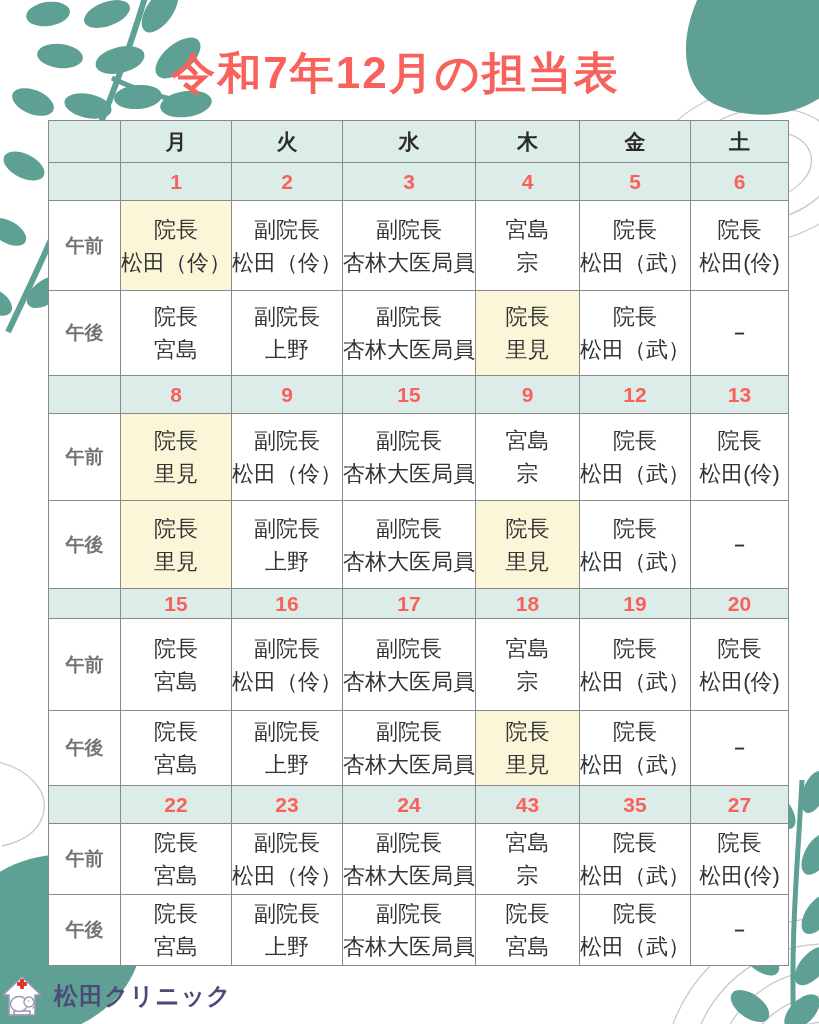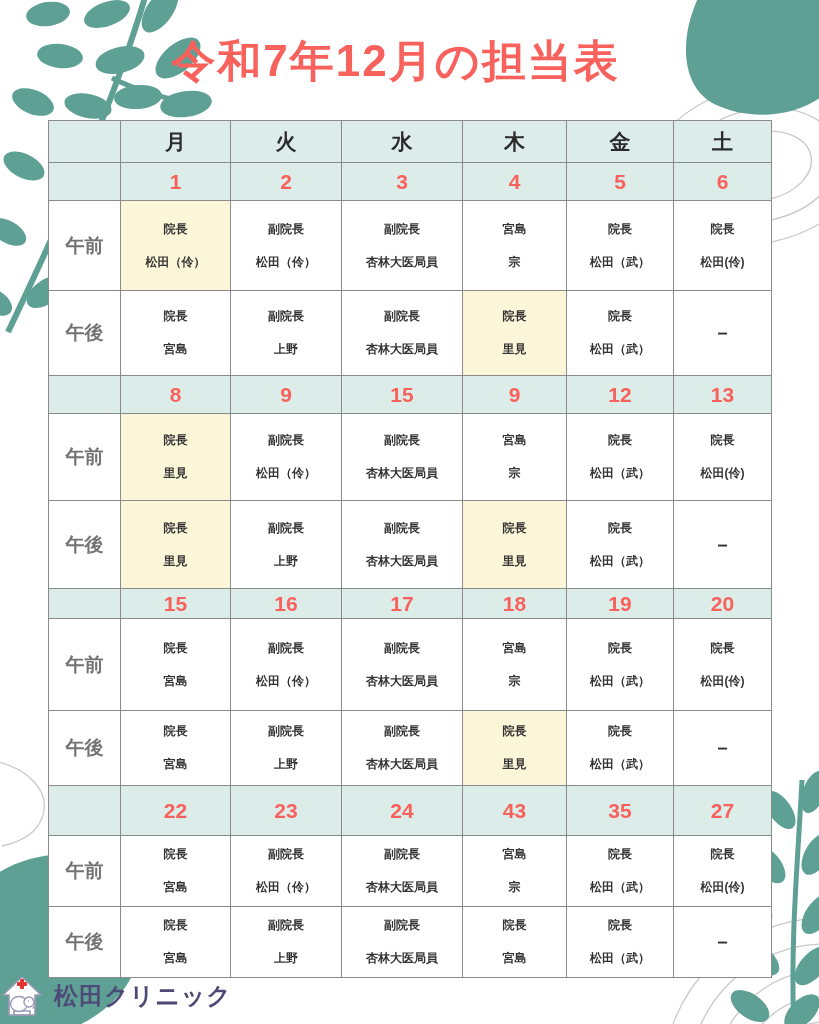--- a/index.html
+++ b/index.html
@@ -5,37 +5,37 @@
   html,body{margin:0;padding:0;}
   body{
     width:819px;height:1024px;position:relative;overflow:hidden;
     background:#ffffff;
     font-family:"Liberation Sans", sans-serif;
   }
   
   #decor{position:absolute;left:0;top:0;z-index:0;}
   
   .page-title{
-    position:absolute;left:0;top:32px;width:791px;z-index:2;
+    position:absolute;left:0;top:44px;width:791px;z-index:2;
     text-align:center;font-size:44px;font-weight:700;letter-spacing:2px;
     color:#F9615C;
   }
   
   .table-wrap{position:absolute;left:48px;top:120px;z-index:1;}
   table{border-collapse:collapse;table-layout:fixed;background:#ffffff;}
   td{
     border:1px solid #8a8a8a;text-align:center;vertical-align:middle;
     padding:0;color:#333;background:#ffffff;
   }
   td.c-mint{background:#DCEDE9;}
   td.c-hl{background:#FCF6D9;}
   td.day-head{font-size:21px;font-weight:700;color:#2b2b2b;}
   td.date-cell{font-size:21px;font-weight:600;color:#F9615C;}
   td.time-label{font-size:19px;font-weight:600;color:#737373;}
-  td.staff-cell{font-size:12px;font-weight:700;line-height:33px;}
+  td.staff-cell{font-size:22px;font-weight:400;line-height:33px;}
   td.staff-cell .ln{white-space:nowrap;}
   td.dash-cell{font-size:19px;font-weight:600;}
   
   .footer{
     position:absolute;left:0;bottom:6px;width:819px;z-index:2;
     display:flex;align-items:center;justify-content:flex-start;gap:10px;
   }
   .clinic-name{font-size:24px;font-weight:700;color:#4D4A78;letter-spacing:1px;}
 </style>
 </head>
@@ -295,21 +295,21 @@
           <td class="staff-cell c-hl">
             <div class="ln">院長</div>
             <div class="ln">里見</div>
           </td>
           <td class="staff-cell">
             <div class="ln">院長</div>
             <div class="ln">松田（武）</div>
           </td>
           <td class="dash-cell">－</td>
         </tr>
-        <tr style="height: 50px; border-radius: 12px;">
+        <tr style="height: 38px; border-radius: 12px;">
           <td class="c-mint"></td>
           <td class="c-mint date-cell">22</td>
           <td class="c-mint date-cell">23</td>
           <td class="c-mint date-cell">24</td>
           <td class="c-mint date-cell">43</td>
           <td class="c-mint date-cell">35</td>
           <td class="c-mint date-cell">27</td>
         </tr>
         <tr style="height: 71px;">
           <td class="time-label">午前</td>

